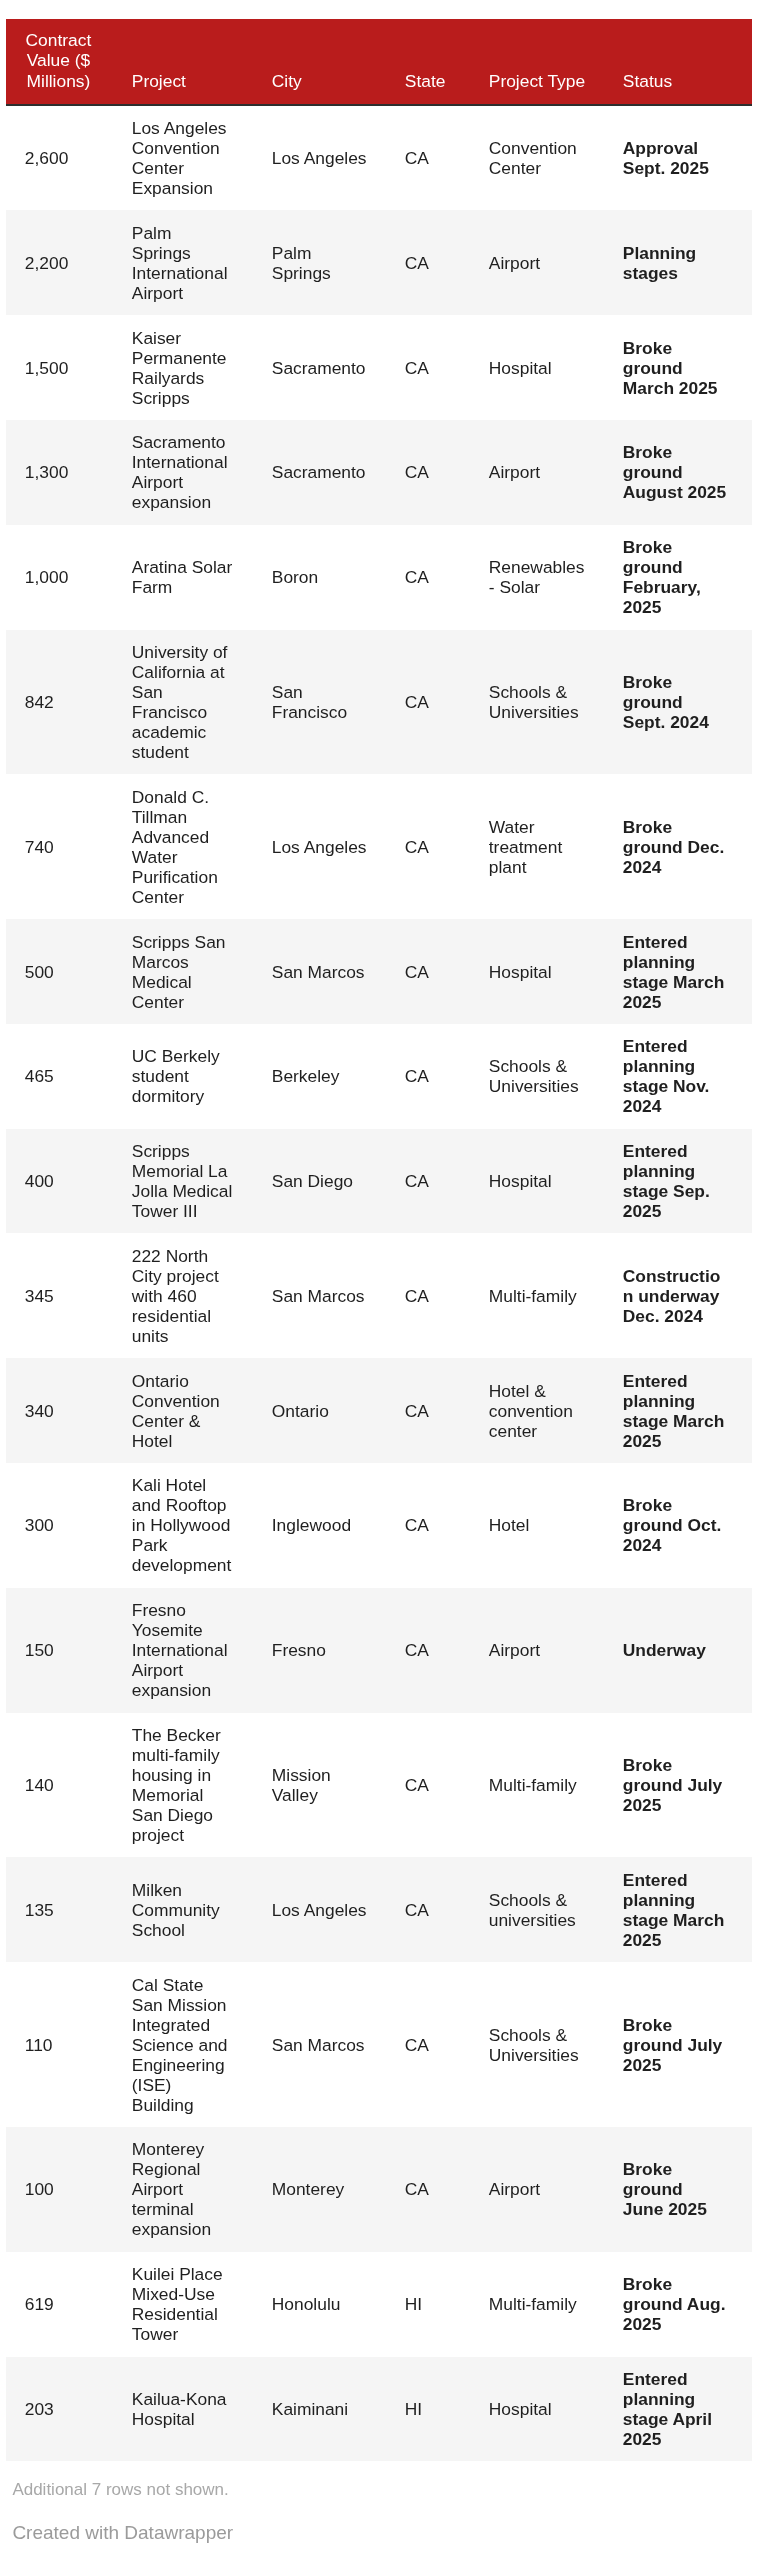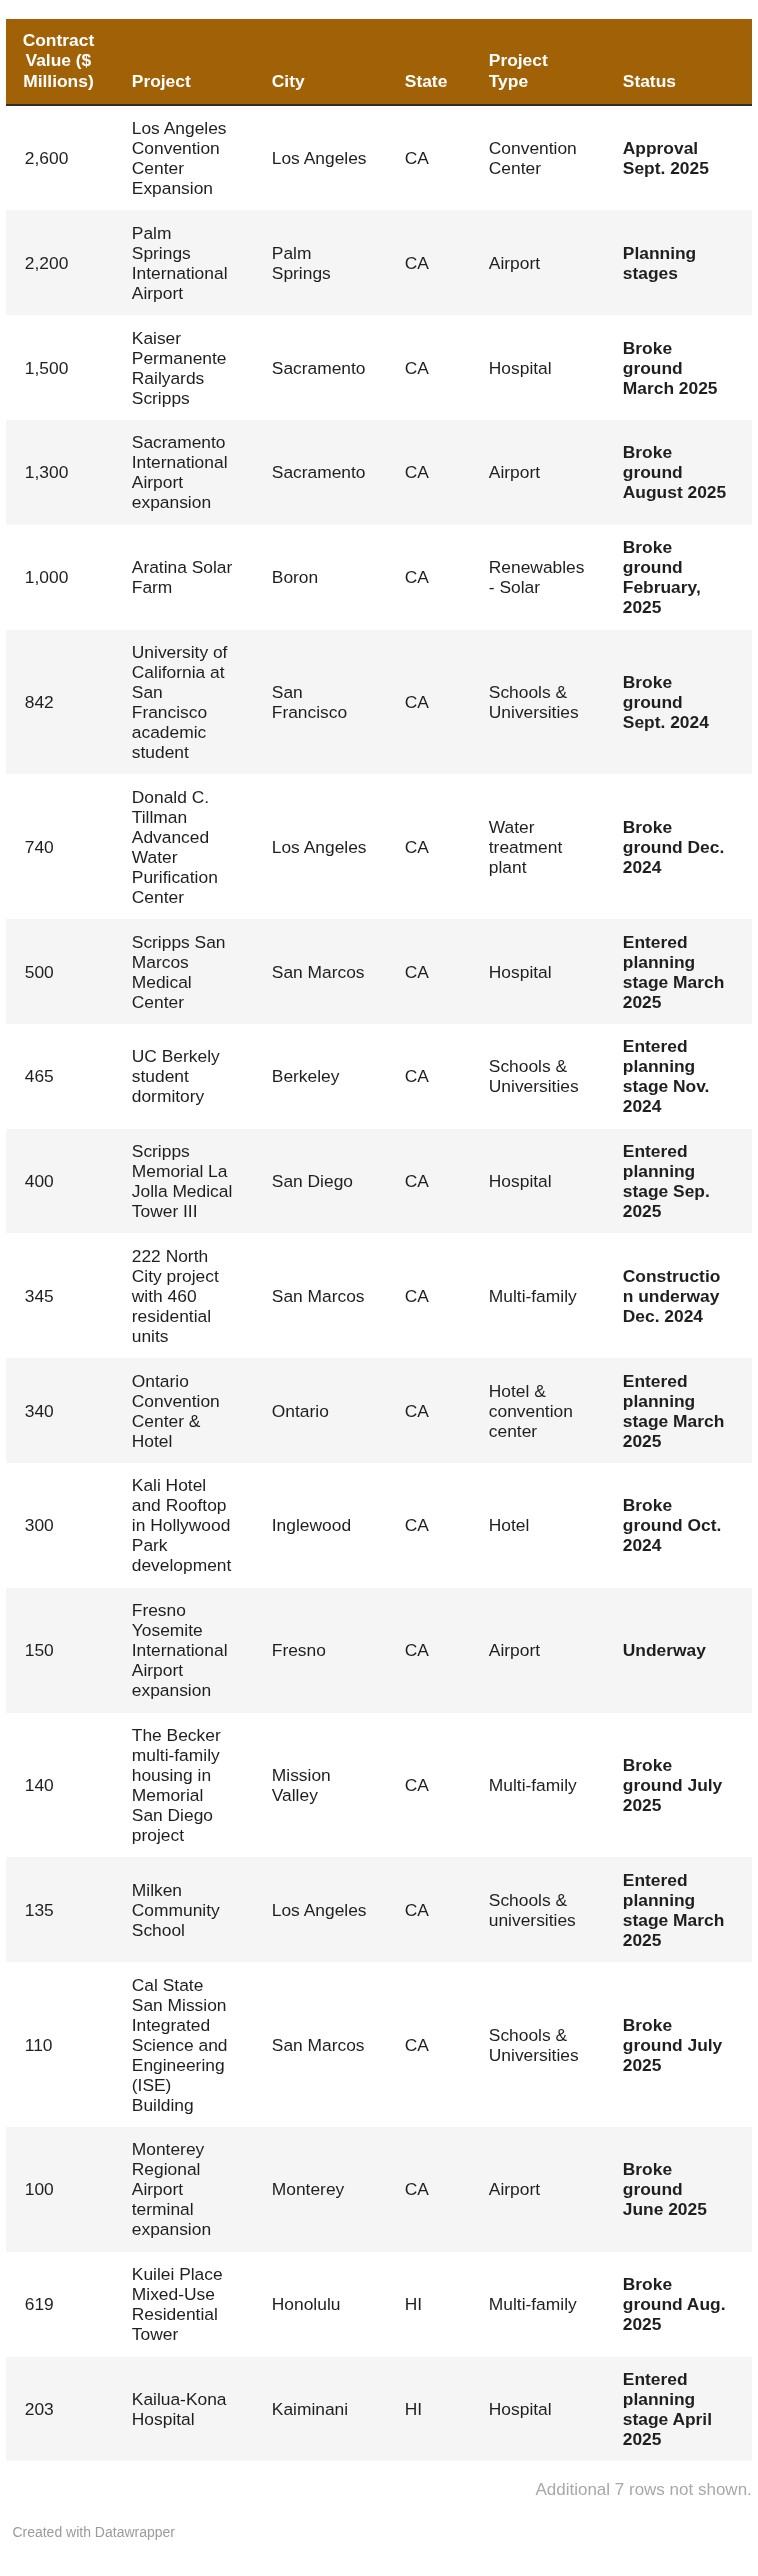--- a/index.html
+++ b/index.html
@@ -17,23 +17,23 @@
     padding: 18.6px 6.2px 0 6.2px;
   }
   table.dw-table {
     width: 746px;
     border-collapse: collapse;
     table-layout: fixed;
     font-size: 17.4px;
     line-height: 20px;
   }
   table.dw-table thead th {
-    background: #a16207;
+    background: #b91c1c;
     color: #ffffff;
-    font-weight: bold;
+    font-weight: normal;
     text-align: left;
     vertical-align: bottom;
     padding: 11.2px 18.6px 12.4px 18.6px;
     line-height: 20.5px;
     border-bottom: 2.5px solid #2e2e2e;
   }
   table.dw-table thead th.col-value {
     text-align: center;
     padding-left: 11.2px;
     padding-right: 13.7px;
@@ -55,25 +55,24 @@
     background: #ffffff;
   }
   table.dw-table tbody tr:nth-child(even) {
     background: #f5f5f5;
   }
   .table-note {
     margin: 17.4px 0 0 6.2px;
     font-size: 17px;
     line-height: 21px;
     color: #a8a8a8;
-    text-align: right;
   }
   .credit {
     margin: 23.6px 0 15px 6.2px;
-    font-size: 14px;
+    font-size: 19px;
     line-height: 19px;
     color: #9b9b9b;
     text-decoration: none;
     display: inline-block;
   }
 </style>
 </head>
 <body>
 
 <div class="widget">

